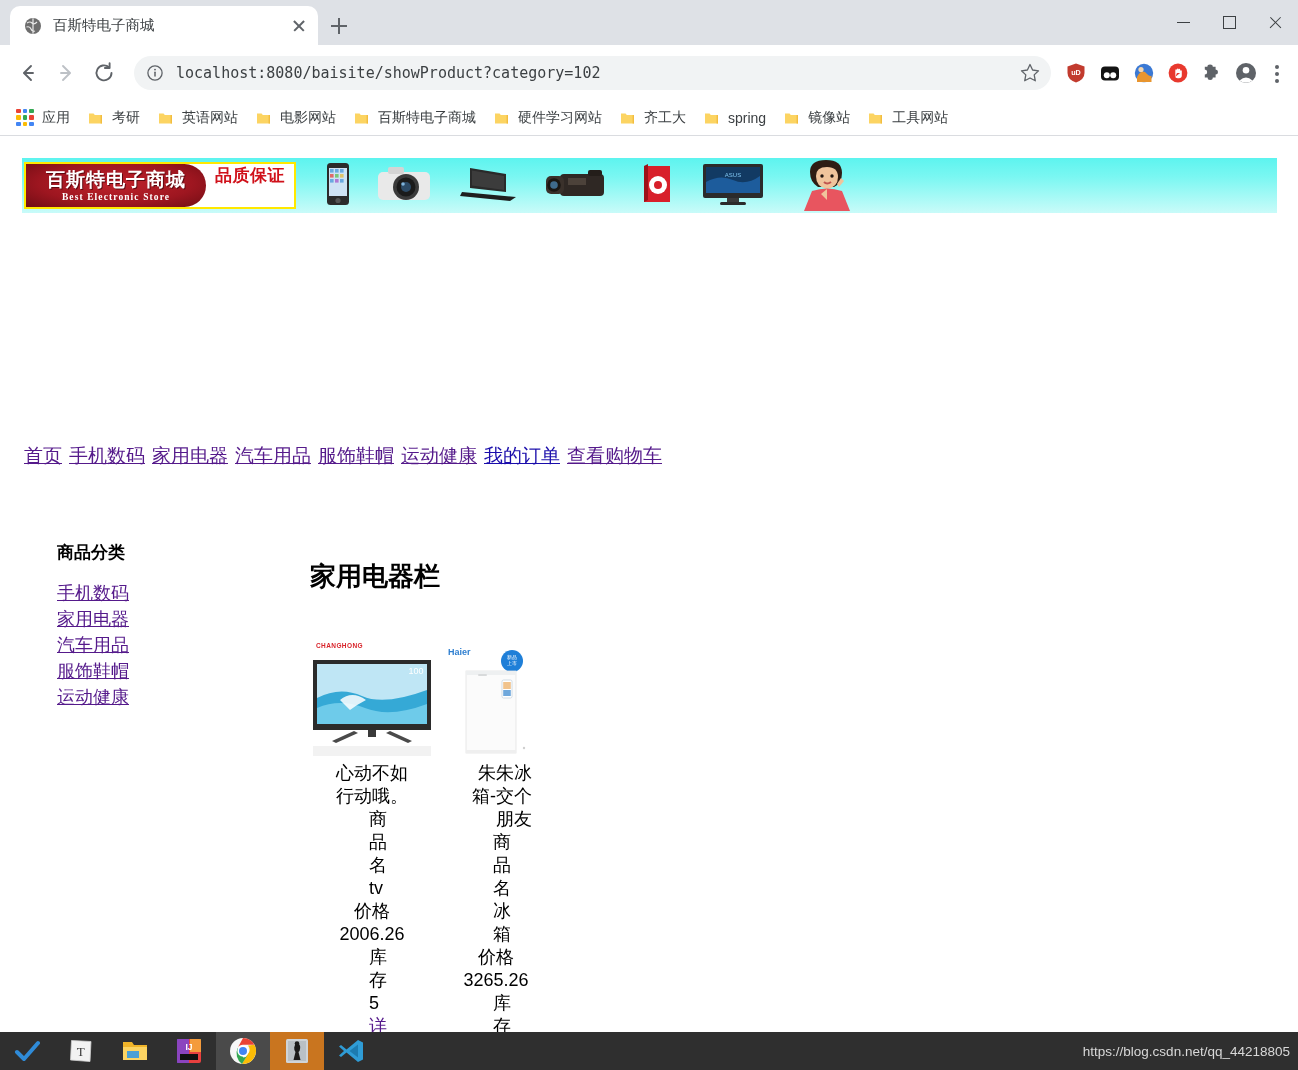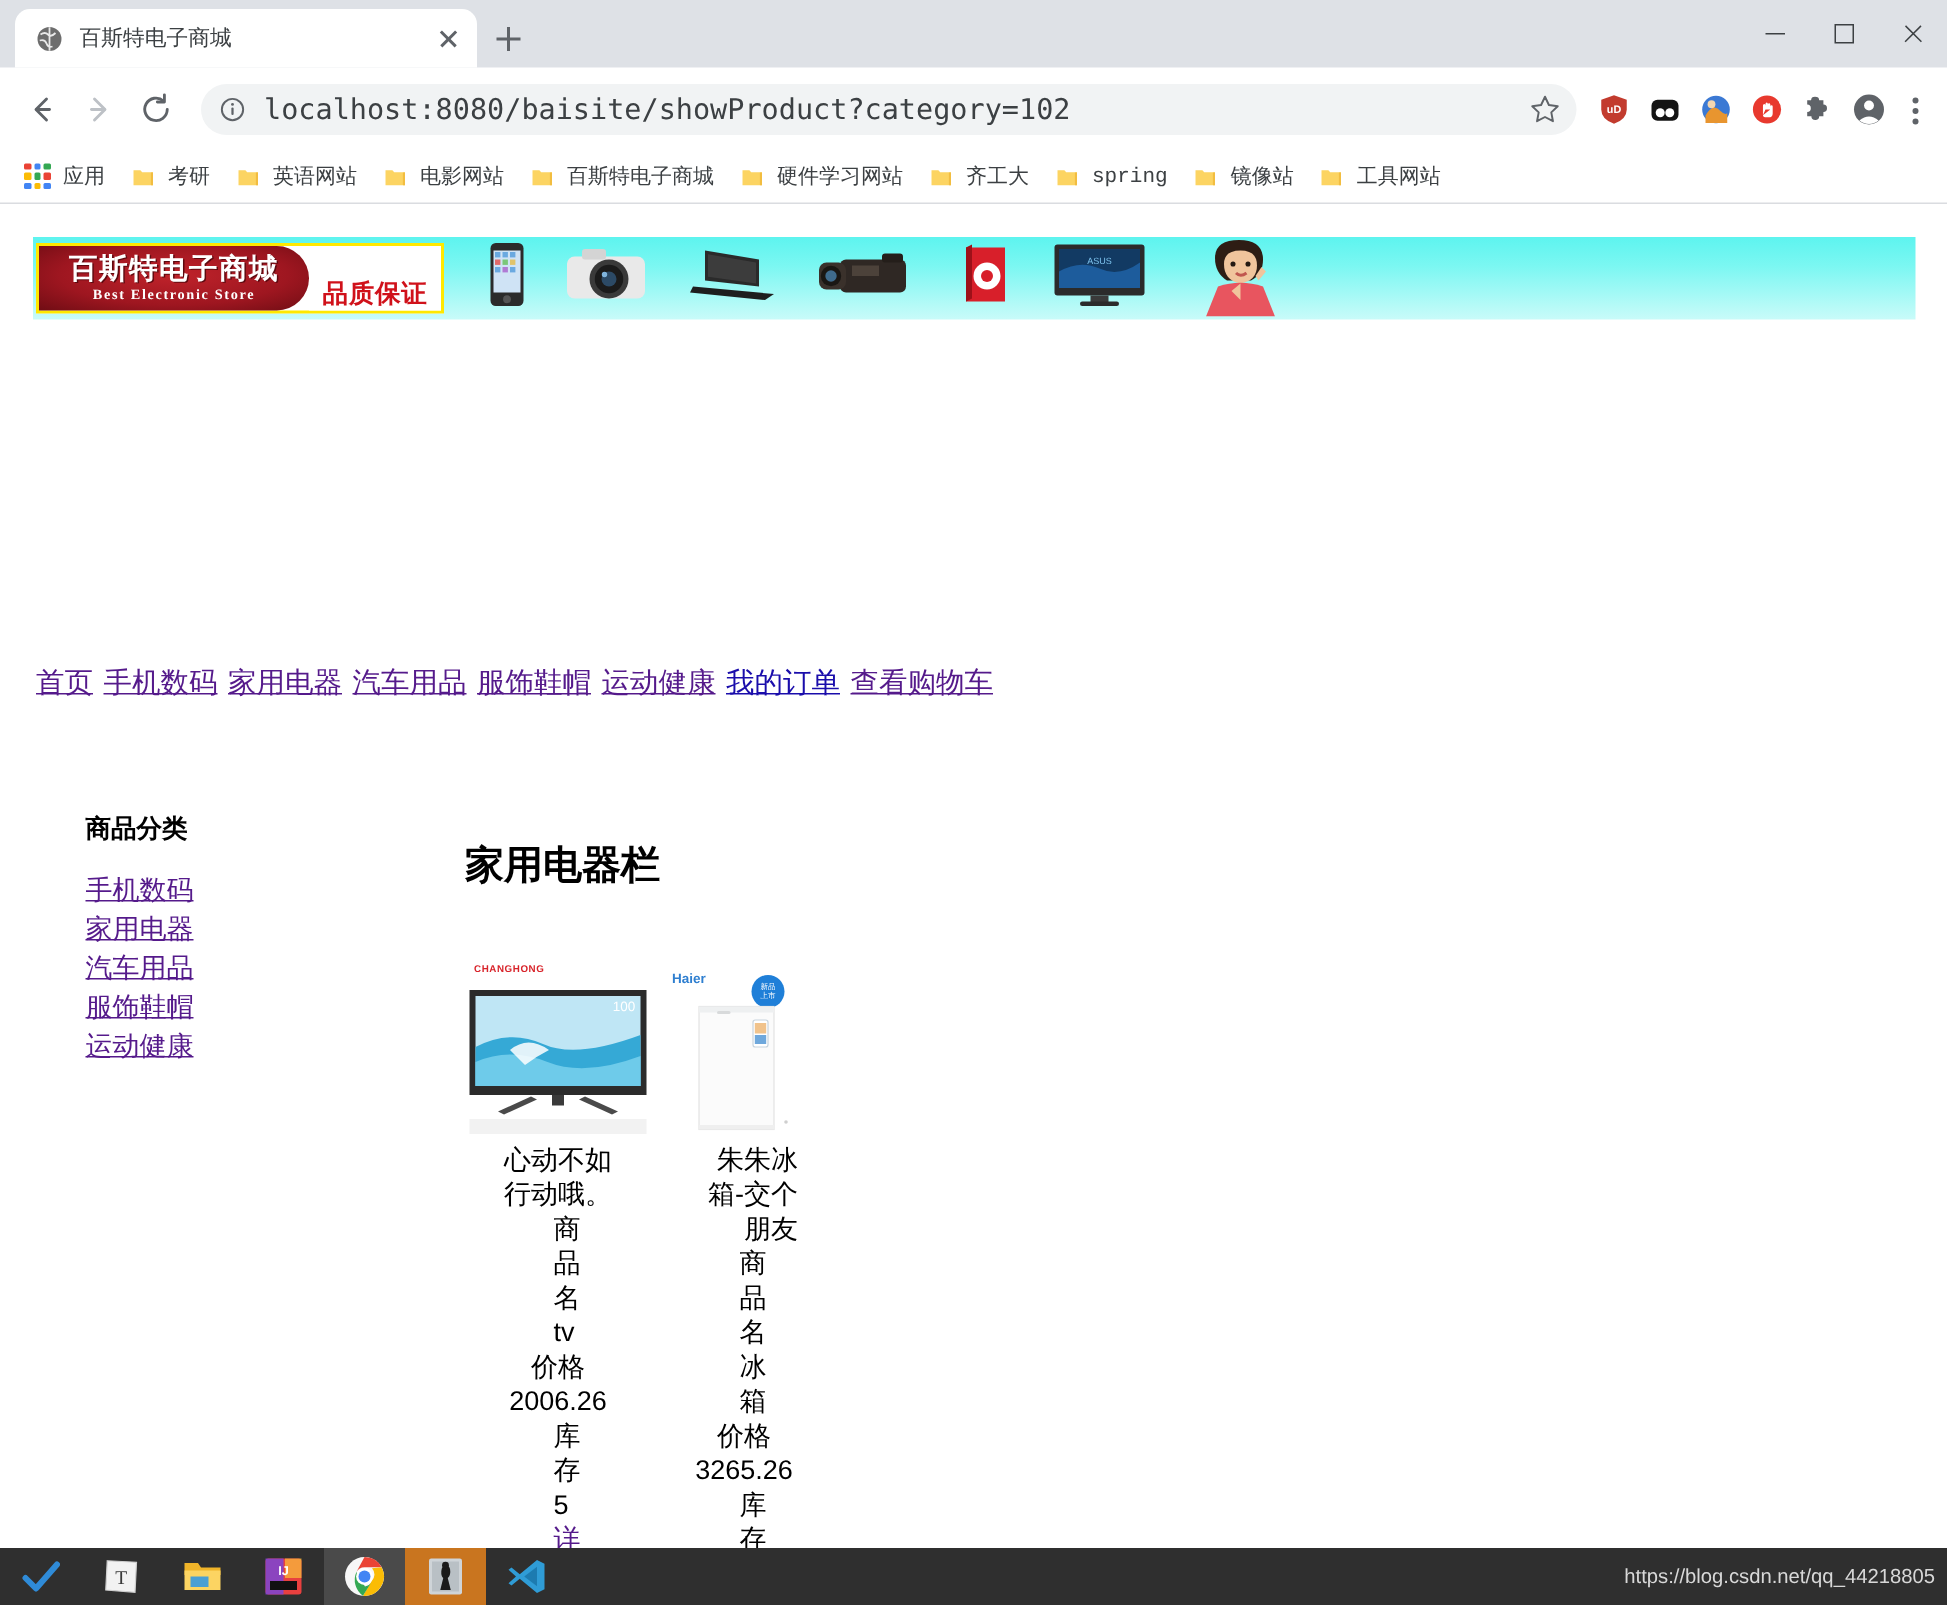--- a/index.html
+++ b/index.html
@@ -56,21 +56,21 @@
     padding:0 8px 0 12px;
   }
   .navbtn { width:32px; height:32px; margin-right:6px; position:relative; cursor:pointer; }
   .omnibox {
     flex:1 1 auto; height:34px; background:#f1f3f4; border-radius:17px;
     display:flex; align-items:center; padding:0 6px 0 12px; margin:0 6px 0 8px;
   }
   .info-icon { width:18px; height:18px; flex:0 0 18px; margin-right:12px; }
   .url {
     flex:1 1 auto; font-family:"DejaVu Sans Mono","Liberation Mono",monospace;
-    font-size:19px; color:#3c4043; white-space:nowrap; overflow:hidden;
+    font-size:15px; color:#3c4043; white-space:nowrap; overflow:hidden;
   }
   .star { width:30px; height:30px; flex:0 0 30px; cursor:pointer; }
   .ext { width:30px; height:30px; margin-left:4px; display:flex; align-items:center; justify-content:center; cursor:pointer; }
   .kebab { width:26px; height:30px; position:relative; margin-left:3px; cursor:pointer; }
   .kebab i { position:absolute; left:11px; width:4px; height:4px; border-radius:50%; background:#5f6368; }
   .kebab i:nth-child(1){ top:7px; } .kebab i:nth-child(2){ top:14px; } .kebab i:nth-child(3){ top:21px; }
 
   .bookmarks {
     height:36px; background:#ffffff; display:flex; align-items:center;
     padding:0 10px 0 16px; border-bottom:1px solid #dadce0;
@@ -97,21 +97,21 @@
   .logo-l {
     flex:0 0 180px;
     background:radial-gradient(ellipse at 50% 45%, #c0232b 0%, #9e1620 60%, #6f0d14 100%);
     display:flex; flex-direction:column; align-items:center; justify-content:center;
     border-radius:0 40px 40px 0;
   }
   .logo-cn { font-size:19px; font-weight:bold; color:#ffffff; letter-spacing:1px;
              text-shadow:1px 1px 0 #5d0a10; line-height:1; }
   .logo-en { font-size:9.5px; font-weight:bold; color:#ffffff; letter-spacing:1.1px;
              margin-top:3px; font-family:"Liberation Serif",serif; }
-  .logo-r { flex:1 1 auto; display:flex; align-items:flex-end; justify-content:center; background:#fff; }
+  .logo-r { flex:1 1 auto; display:flex; align-items:flex-start; justify-content:center; background:#fff; }
   .logo-badge { font-size:17px; font-weight:bold; color:#d0111a; letter-spacing:0.5px; }
   .banner-icons { display:flex; align-items:center; gap:24px; margin-left:30px; }
   .banner-slogan {
     margin-left:34px; font-size:25px; font-weight:bold; color:#ff2fa0; letter-spacing:3px;
     text-shadow: 0 0 1px #fff, 1px 1px 0 #ffffff, -1px -1px 0 #ffffff;
     white-space:nowrap;
   }
   .banner-girl { margin-left:22px; }
 
   .navlinks {
@@ -333,21 +333,21 @@
       </span>
       <span class="bm-label">齐工大</span>
     </div>
     <div class="bm">
       <span class="folder">
         <svg width="15" height="14" viewBox="0 0 15 14">
             <path d="M1 2.5 h4.6 l1.2 1.4 H14 v8.6 H1 Z" fill="#fcd462"></path>
             <path d="M12.6 4 H14 v8.5 h-1.4 Z" fill="#f2bd40"></path>
           </svg>
       </span>
-      <span class="bm-label" style="font-family:Liberation Mono, monospace;">spring</span>
+      <span class="bm-label" style="font-family:Liberation Sans, sans-serif;">spring</span>
     </div>
     <div class="bm">
       <span class="folder">
         <svg width="15" height="14" viewBox="0 0 15 14">
             <path d="M1 2.5 h4.6 l1.2 1.4 H14 v8.6 H1 Z" fill="#fcd462"></path>
             <path d="M12.6 4 H14 v8.5 h-1.4 Z" fill="#f2bd40"></path>
           </svg>
       </span>
       <span class="bm-label">镜像站</span>
     </div>

